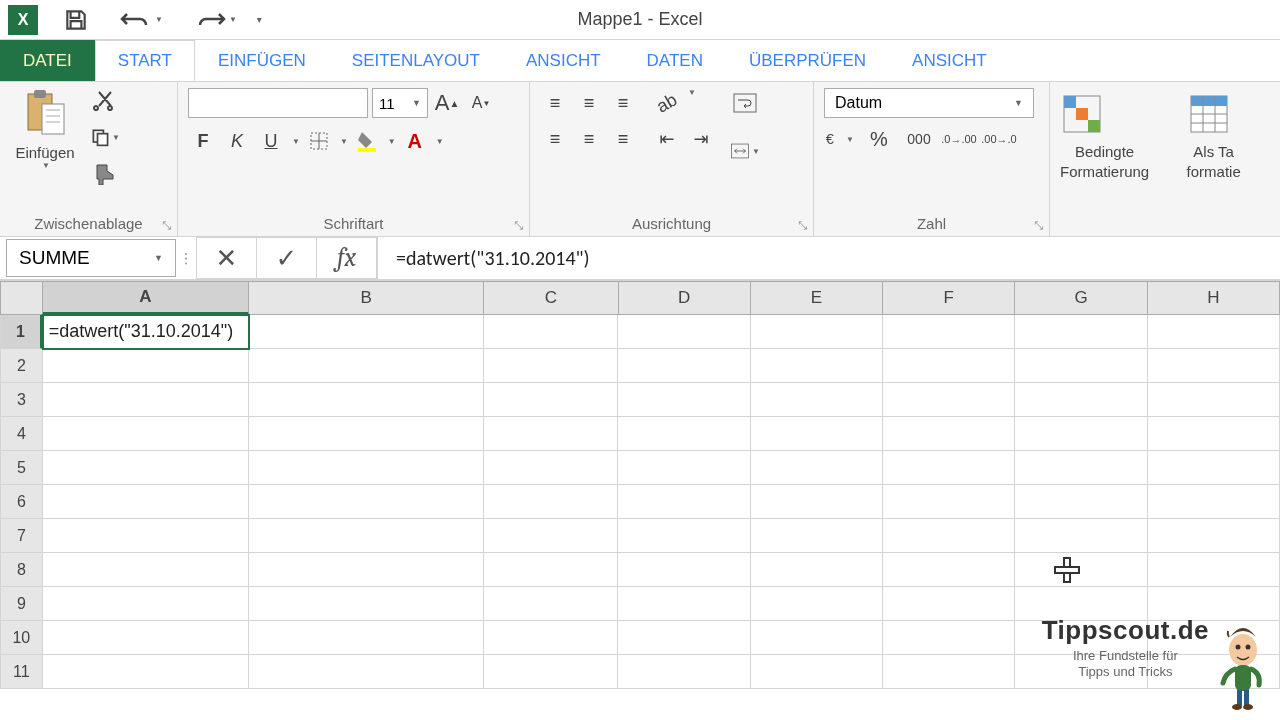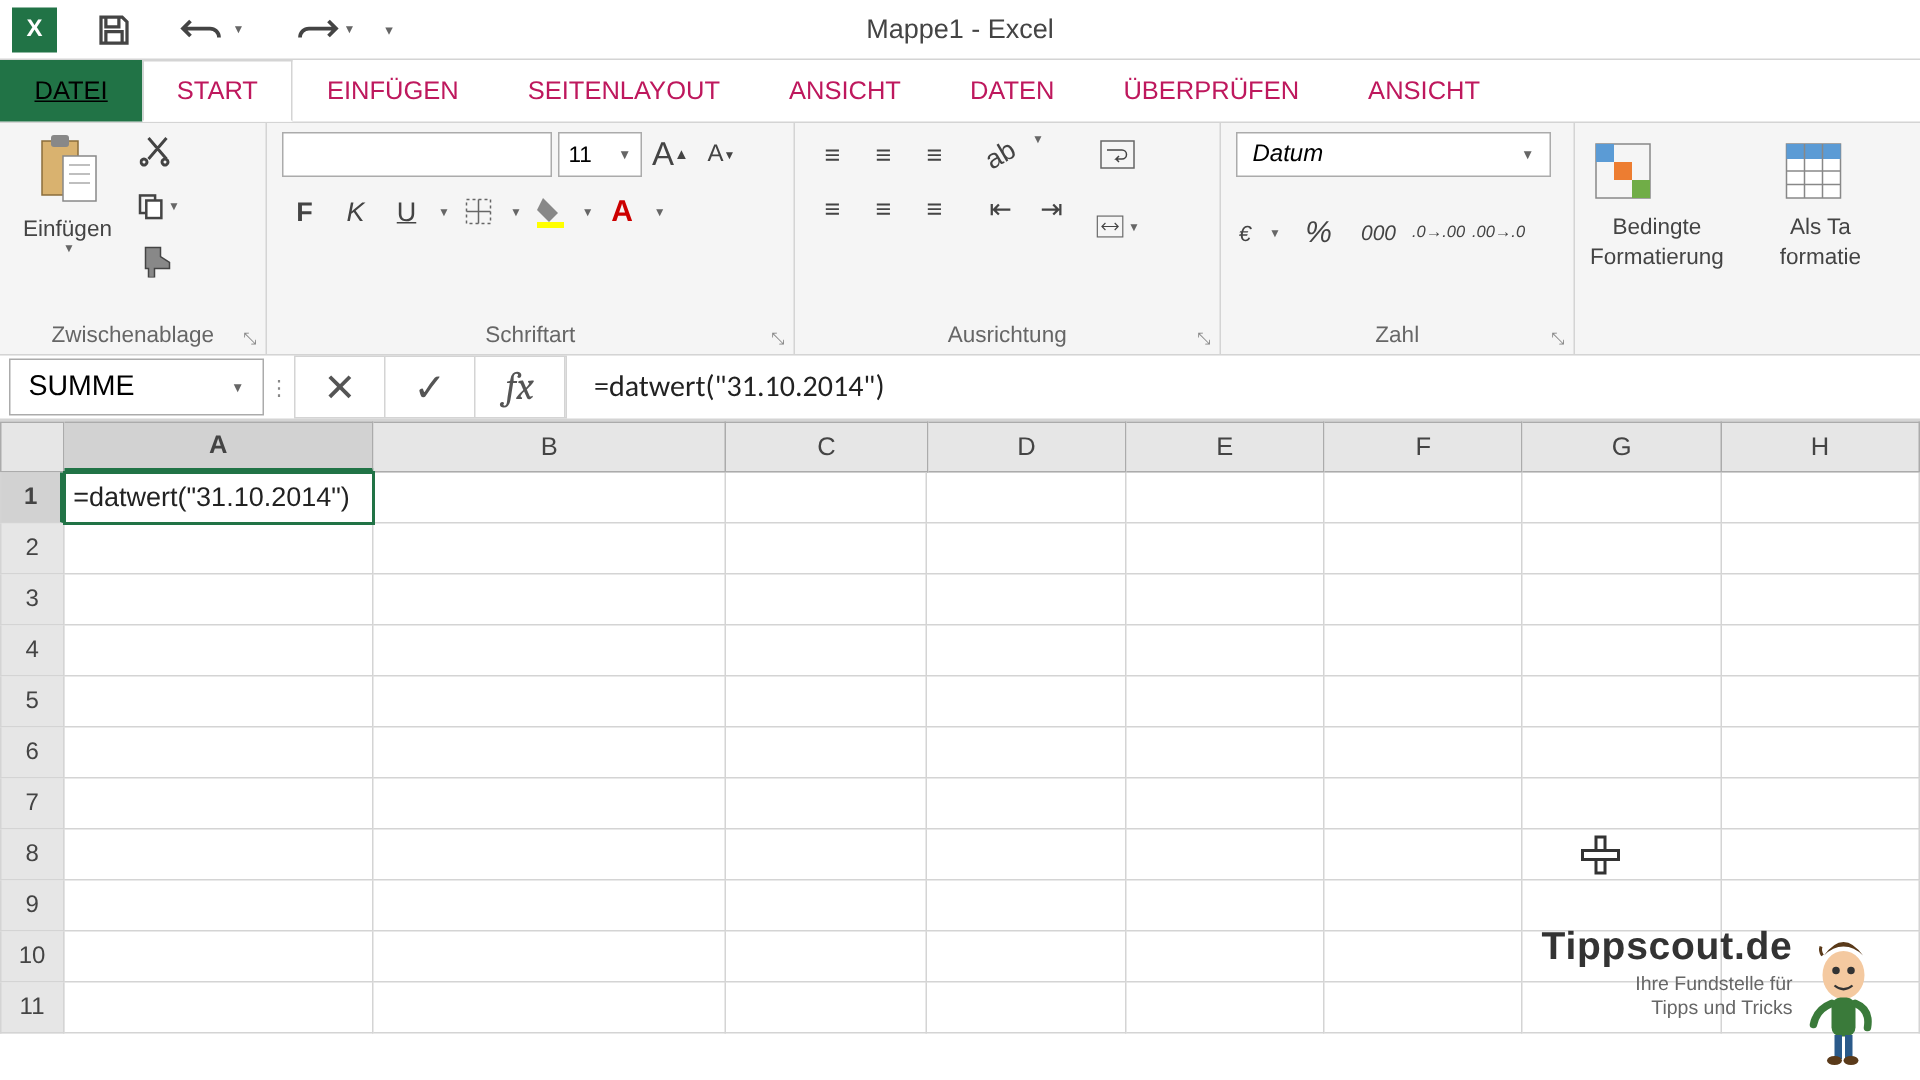--- a/index.html
+++ b/index.html
@@ -8,22 +8,22 @@
 
 .titlebar { height: 40px; background: #fff; display: flex; align-items: center; border-bottom: 1px solid #d4d4d4; }
 .excel-icon { width: 30px; height: 30px; background: #217346; margin-left: 8px; display: flex; align-items: center; justify-content: center; color: #fff; font-weight: bold; font-size: 16px; }
 .save-icon { margin-left: 25px; display: flex; align-items: center; justify-content: center; }
 .undo-icon, .redo-icon { margin-left: 30px; display: flex; align-items: center; }
 .qat-arrow { margin-left: 20px; color: #666; font-size: 10px; }
 .title-text { position: absolute; left: 50%; transform: translateX(-50%); font-size: 18px; color: #444; }
 
 
 .tabs { height: 42px; background: #fff; display: flex; border-bottom: 1px solid #d4d4d4; }
-.tab { padding: 10px 22px; font-size: 17px; color: #be185d; cursor: pointer; border: 1px solid transparent; }
-.tab.file { background: #217346; color: #000000; text-decoration: underline; }
+.tab { padding: 10px 22px; font-size: 17px; color: #3b82f6; cursor: pointer; border: 1px solid transparent; }
+.tab.file { background: #217346; color: #fef9c3; }
 .tab.active { border: 1px solid #d4d4d4; border-bottom: 1px solid #fff; background: #fff; }
 
 
 .ribbon { height: 155px; background: #f5f5f5; border-bottom: 1px solid #d4d4d4; display: flex; }
 .ribbon-group { border-right: 1px solid #d4d4d4; padding: 6px 10px 4px; display: flex; flex-direction: column; position: relative; }
 .group-label { position: absolute; bottom: 4px; left: 0; right: 0; text-align: center; font-size: 15px; color: #666; }
 .group-expand { position: absolute; bottom: 4px; right: 6px; font-size: 11px; color: #888; }
 .ribbon-content { flex: 1; display: flex; align-items: flex-start; gap: 6px; }
 
 .paste-btn { display: flex; flex-direction: column; align-items: center; width: 70px; }
@@ -72,21 +72,21 @@
 .cell.A { width: 212px; } .cell.B { width: 242px; } .cell.C { width: 138px; } .cell.D { width: 136px; } .cell.E { width: 136px; } .cell.F { width: 136px; } .cell.G { width: 136px; } .cell.H { width: 136px; }
 .cell.active { outline: 2px solid #217346; outline-offset: -1px; z-index: 2; position: relative; }
 
 
 .cursor-cross { position: absolute; left: 1054px; top: 557px; width: 26px; height: 26px; z-index: 10; }
 .cursor-cross::before, .cursor-cross::after { content: ''; position: absolute; background: #fff; border: 2px solid #333; }
 .cursor-cross::before { left: 9px; top: 0; width: 4px; height: 22px; }
 .cursor-cross::after { top: 9px; left: 0; height: 4px; width: 22px; }
 
 
-.watermark { position: absolute; right: 24px; bottom: 10px; text-align: right; z-index: 5; display: flex; align-items: flex-start; }
+.watermark { position: absolute; right: 10px; bottom: 10px; text-align: center; z-index: 5; display: flex; align-items: flex-start; }
 .wm-text { }
 .wm-title { font-size: 26px; font-weight: bold; color: #333; letter-spacing: 0.5px; text-shadow: 1px 1px 2px rgba(255,255,255,0.8); }
 .wm-sub { font-size: 13px; color: #666; line-height: 1.25; margin-top: 2px; }
 .wm-mascot { width: 55px; height: 95px; margin-left: 6px; }
 </style>
 </head>
 <body>
 
 <div class="titlebar">
   <div class="excel-icon">X</div>
@@ -245,21 +245,21 @@
             </svg>
             <span class="split-arrow">▼</span>
           </div>
       </div>
     </div>
     <div class="group-label">Ausrichtung</div>
     <div class="group-expand">⤡</div>
   </div>
 
   <div class="ribbon-group" style="width:236px">
-    <div style="display:flex;flex-direction:column;gap:22px;font-style:italic;">
+    <div style="display:flex;flex-direction:column;gap:6px;">
       <div class="num-combo">
           <span>Datum</span>
           <span class="combo-arrow" style="margin-left:auto">▼</span>
         </div>
       <div class="align-row" style="gap:10px">
         <div class="small-btn">
             <svg width="22" height="20" viewBox="0 0 22 20">
               <text x="2" y="16" font-size="16" fill="#444">€</text>
             </svg>
             <span class="split-arrow">▼</span>

